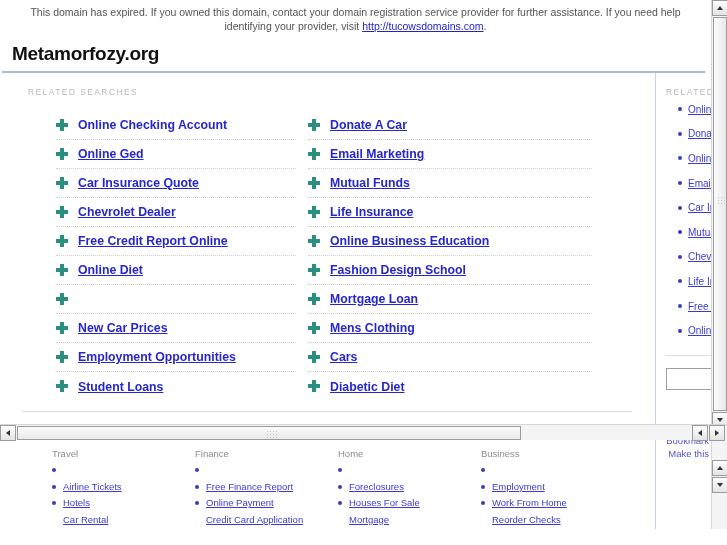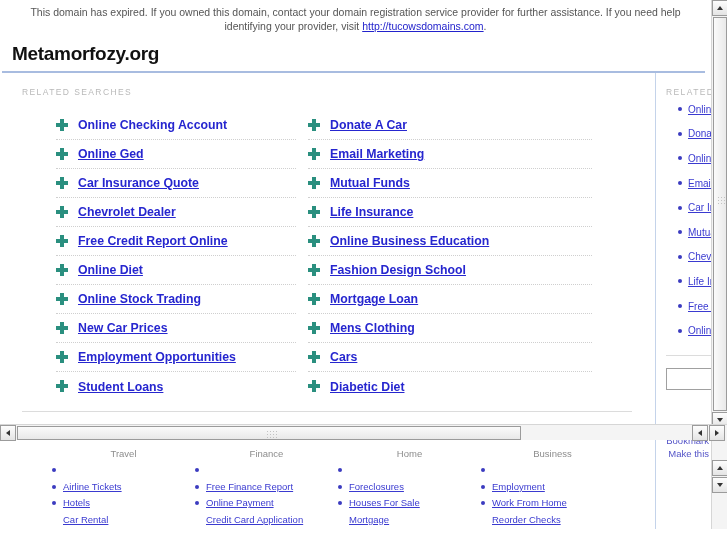--- a/index.html
+++ b/index.html
@@ -81,21 +81,21 @@
     height: 460px;
     border-left: 1px solid #c4d3ea;
     overflow: hidden;
   }
 
   .section-label {
     font-size: 8.5px;
     letter-spacing: 1.4px;
     color: #b9b9b9;
     text-transform: uppercase;
-    padding: 14px 0 0 22px;
+    padding: 14px 0 0 28px;
     white-space: nowrap;
   }
   #side-col .section-label { padding-left: 10px; }
 
   
   #related-grid {
     display: flex;
     padding: 14px 0 0 0;
   }
   .rs-col {
@@ -141,21 +141,21 @@
   #popular-rule {
     margin: 10px 22px 0 22px;
     width: 610px;
     height: 1px;
     background: #dcdcdc;
   }
   #cats-grid {
     display: flex;
     padding: 12px 0 0 52px;
   }
-  .cat-col { width: 143px; text-align: center; }
+  .cat-col { width: 143px; }
   .cat-head {
     font-size: 9.5px;
     color: #8d8d8d;
     padding-bottom: 3px;
   }
   .cat-item {
     display: flex;
     align-items: center;
     height: 16.5px;
   }
@@ -330,21 +330,20 @@
               <div class="rs-item">
                 <span class="rs-bullet"></span>
                 <span class="rs-link">Free Credit Report Online</span>
               </div>
               <div class="rs-item">
                 <span class="rs-bullet"></span>
                 <span class="rs-link">Online Diet</span>
               </div>
               <div class="rs-item">
                 <span class="rs-bullet"></span>
-                <span class="rs-link">Online Stock Trading</span>
               </div>
               <div class="rs-item">
                 <span class="rs-bullet"></span>
                 <span class="rs-link">New Car Prices</span>
               </div>
               <div class="rs-item">
                 <span class="rs-bullet"></span>
                 <span class="rs-link">Employment Opportunities</span>
               </div>
               <div class="rs-item">

